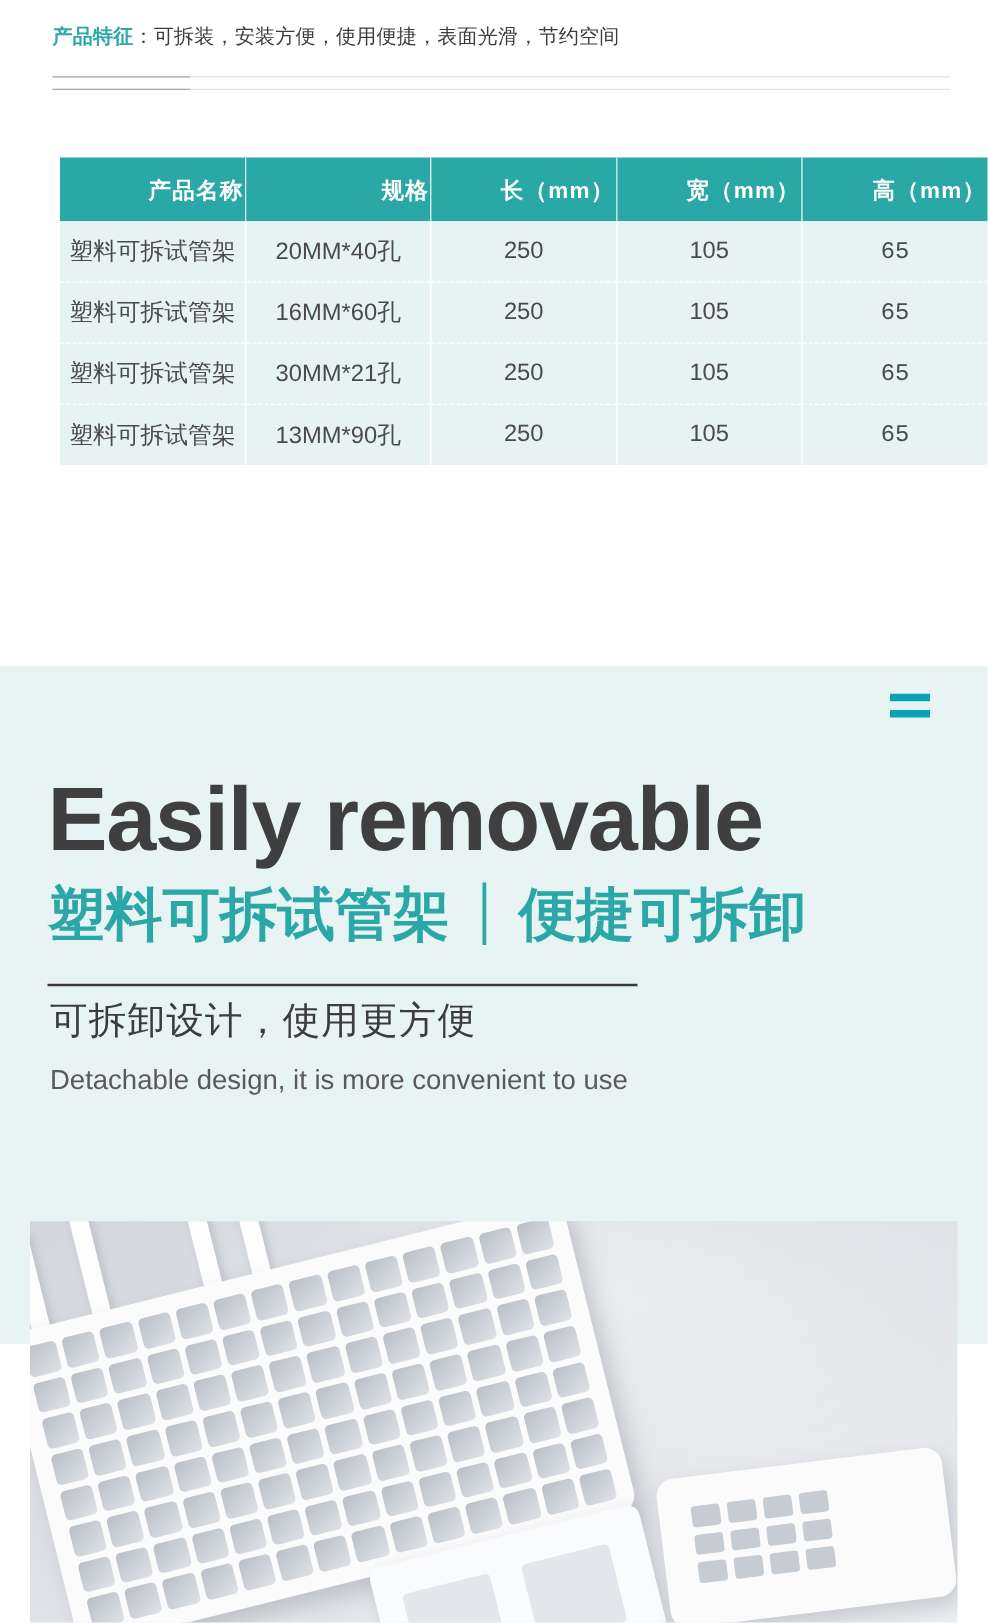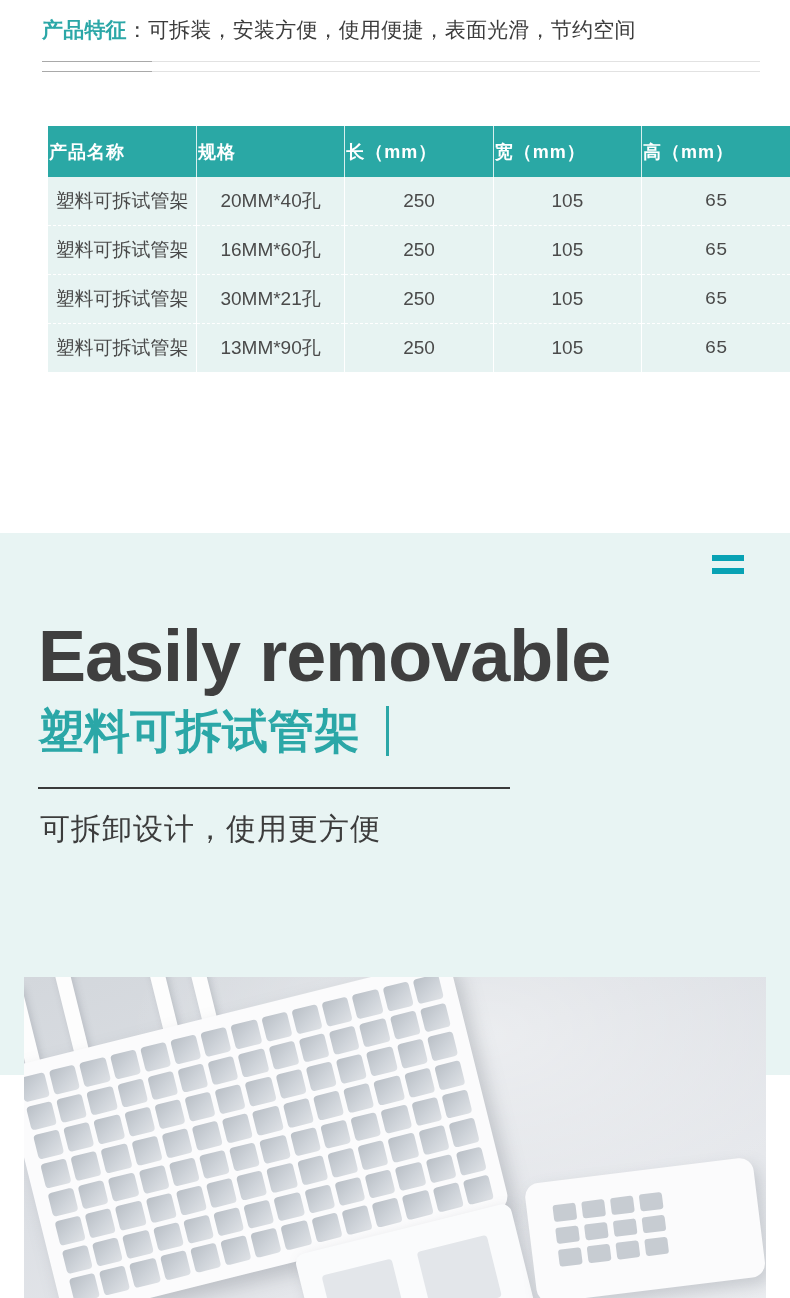--- a/index.html
+++ b/index.html
@@ -23,21 +23,21 @@
     height: 533px;
     position: relative;
   }
 
   .spec-row {
     position: relative;
     padding-left: 18px;
     padding-top: 8px;
   }
   .spec-line {
-    font-size: 21px;
+    font-size: 16px;
     line-height: 44px;
     color: #3c3c3c;
     white-space: nowrap;
     letter-spacing: 0.2px;
   }
   .spec-label {
     color: #2ba7a7;
     font-weight: bold;
   }
   .spec-colon {
@@ -72,21 +72,21 @@
     width: 742px;
     border-collapse: collapse;
     table-layout: fixed;
   }
   table.spec-table th {
     background: #2aa8a5;
     color: #ffffff;
     font-size: 18px;
     font-weight: bold;
     height: 49px;
-    text-align: left;
+    text-align: right;
     border-right: 1px solid #d8efee;
     letter-spacing: 1px;
   }
   table.spec-table th:last-child { border-right: none; }
 
   table.spec-table td {
     background: #e7f3f2;
     color: #4a4a4a;
     font-size: 19px;
     height: 46px;
@@ -150,21 +150,21 @@
   .hero-rule {
     width: 472px;
     height: 2px;
     background: #3a3a3a;
     margin: 26px 0 0 14px;
   }
   .hero-sub-cn {
     font-size: 30px;
     color: #3c3c3c;
     line-height: 48px;
-    margin: 16px 0 0 16px;
+    margin: 4px 0 0 16px;
     letter-spacing: 1px;
   }
   .hero-sub-en {
     font-size: 22px;
     color: #5a5a5a;
     line-height: 34px;
     margin: 6px 0 0 16px;
   }
 
   
@@ -343,25 +343,27 @@
     <div class="equal-mark">
       <i></i>
       <i></i>
     </div>
 
     <h1 class="hero-en">Easily removable</h1>
 
     <div class="hero-cn">
       <span>塑料可拆试管架</span>
       <span class="sep"></span>
+      <span>便捷可拆卸</span>
     </div>
 
     <div class="hero-rule"></div>
 
     <div class="hero-sub-cn">可拆卸设计，使用更方便</div>
+    <div class="hero-sub-en">Detachable design, it is more convenient to use</div>
   </div>
 </section>
 
 <div class="photo">
   <div class="vignette"></div>
 
   <div class="rack">
     <div class="foot f1"></div>
     <div class="foot f2"></div>
     <div class="foot f3"></div>

